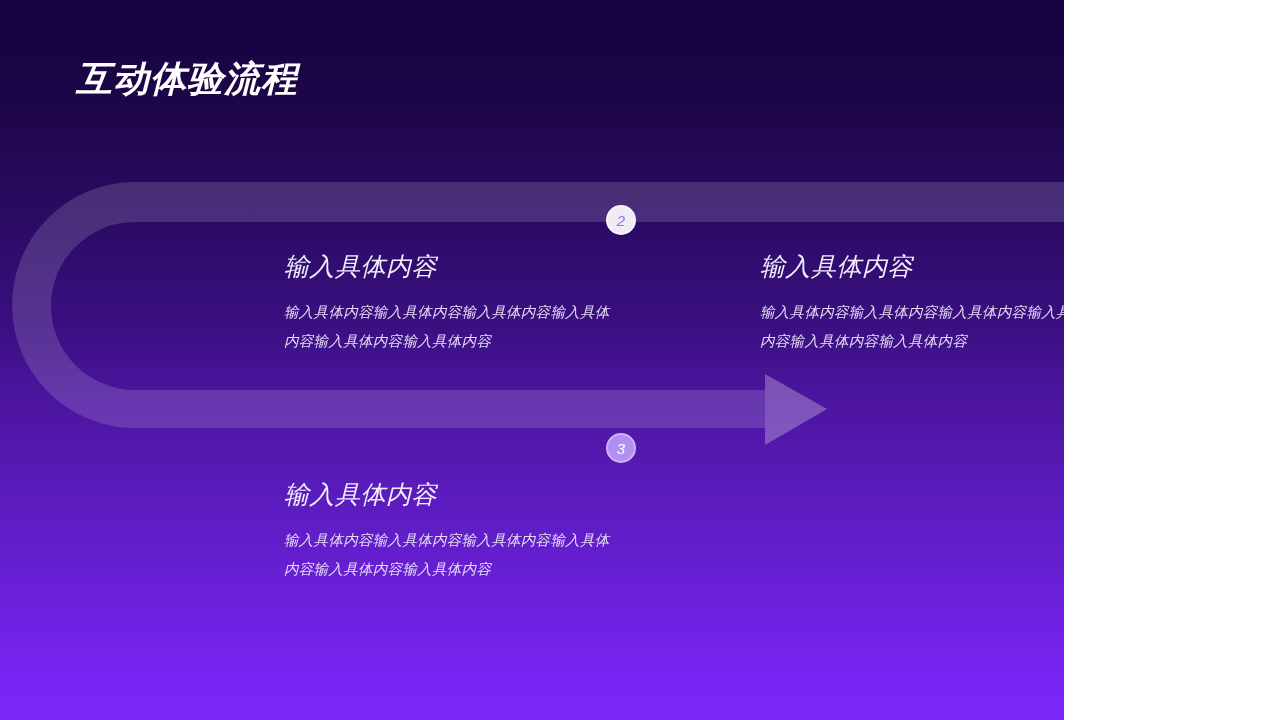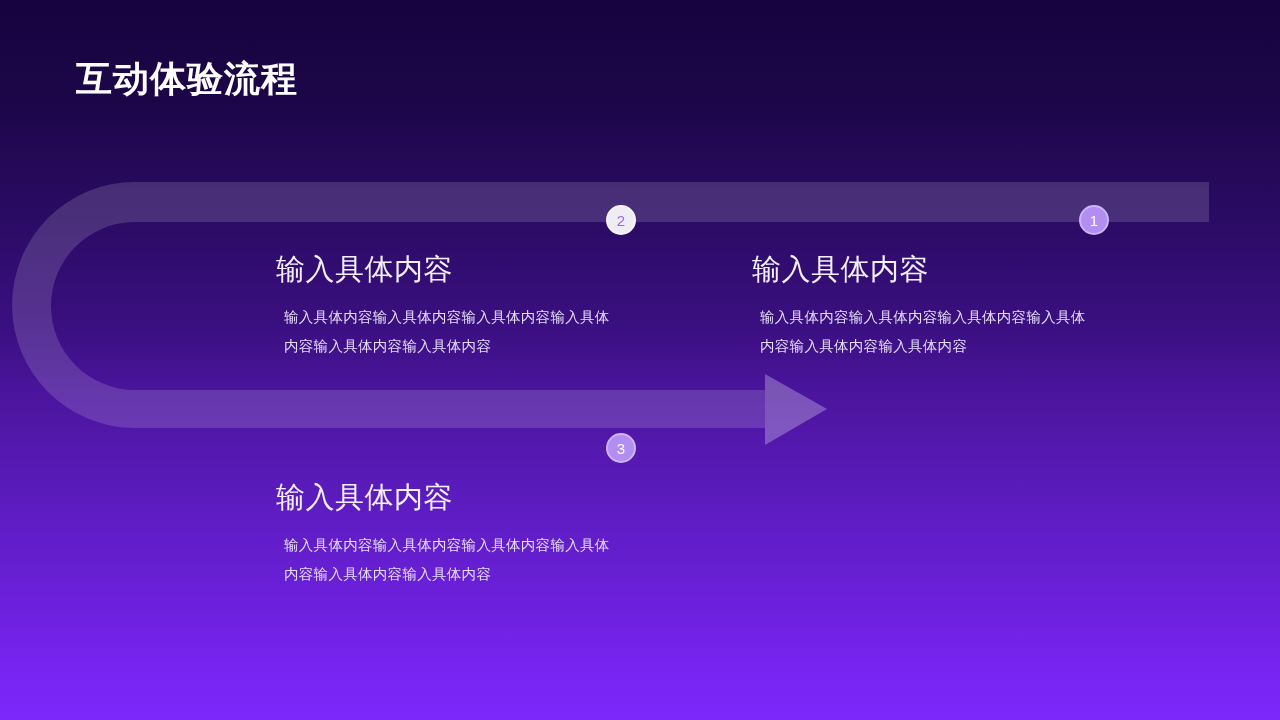--- a/index.html
+++ b/index.html
@@ -8,33 +8,34 @@
   }
   body {
     width: 1280px;
     height: 720px;
     overflow: hidden;
     font-family: "Liberation Sans", "DejaVu Sans", sans-serif;
   }
 
   #slide {
     position: relative;
-    width: 1280px;
+    width: 1064px;
     height: 720px;
     background: linear-gradient(180deg,
         #16033f 0%,
         #1d0648 14%,
         #2a0b63 30%,
         #3a0f80 45%,
         #4b159e 55%,
         #5a1bbb 68%,
         #6a20d8 82%,
         #7724f1 93%,
         #7d27fb 100%);
     overflow: hidden;
+    font-style: italic;
   }
 
   
   #ribbon-layer {
     position: absolute;
     left: 0;
     top: 0;
     width: 1280px;
     height: 720px;
   }
@@ -80,24 +81,24 @@
   #badge-1 { left: 1079px; top: 205px; }
   #badge-2 { left: 606px;  top: 205px; }
   #badge-3 { left: 606px;  top: 433px; }
 
   
   .step-block {
     position: absolute;
     width: 370px;
   }
   .step-heading {
-    font-size: 29px;
+    font-size: 25px;
     color: #f2eefb;
     line-height: 1.25;
-    margin: 0 0 14px 8px;
+    margin: 0 0 14px 16px;
     font-weight: normal;
     letter-spacing: 0.5px;
   }
   .step-body {
     font-size: 14.5px;
     color: #e4dcf6;
     line-height: 1.95;
     margin: 16px;
     letter-spacing: 0.3px;
     word-break: break-all;

